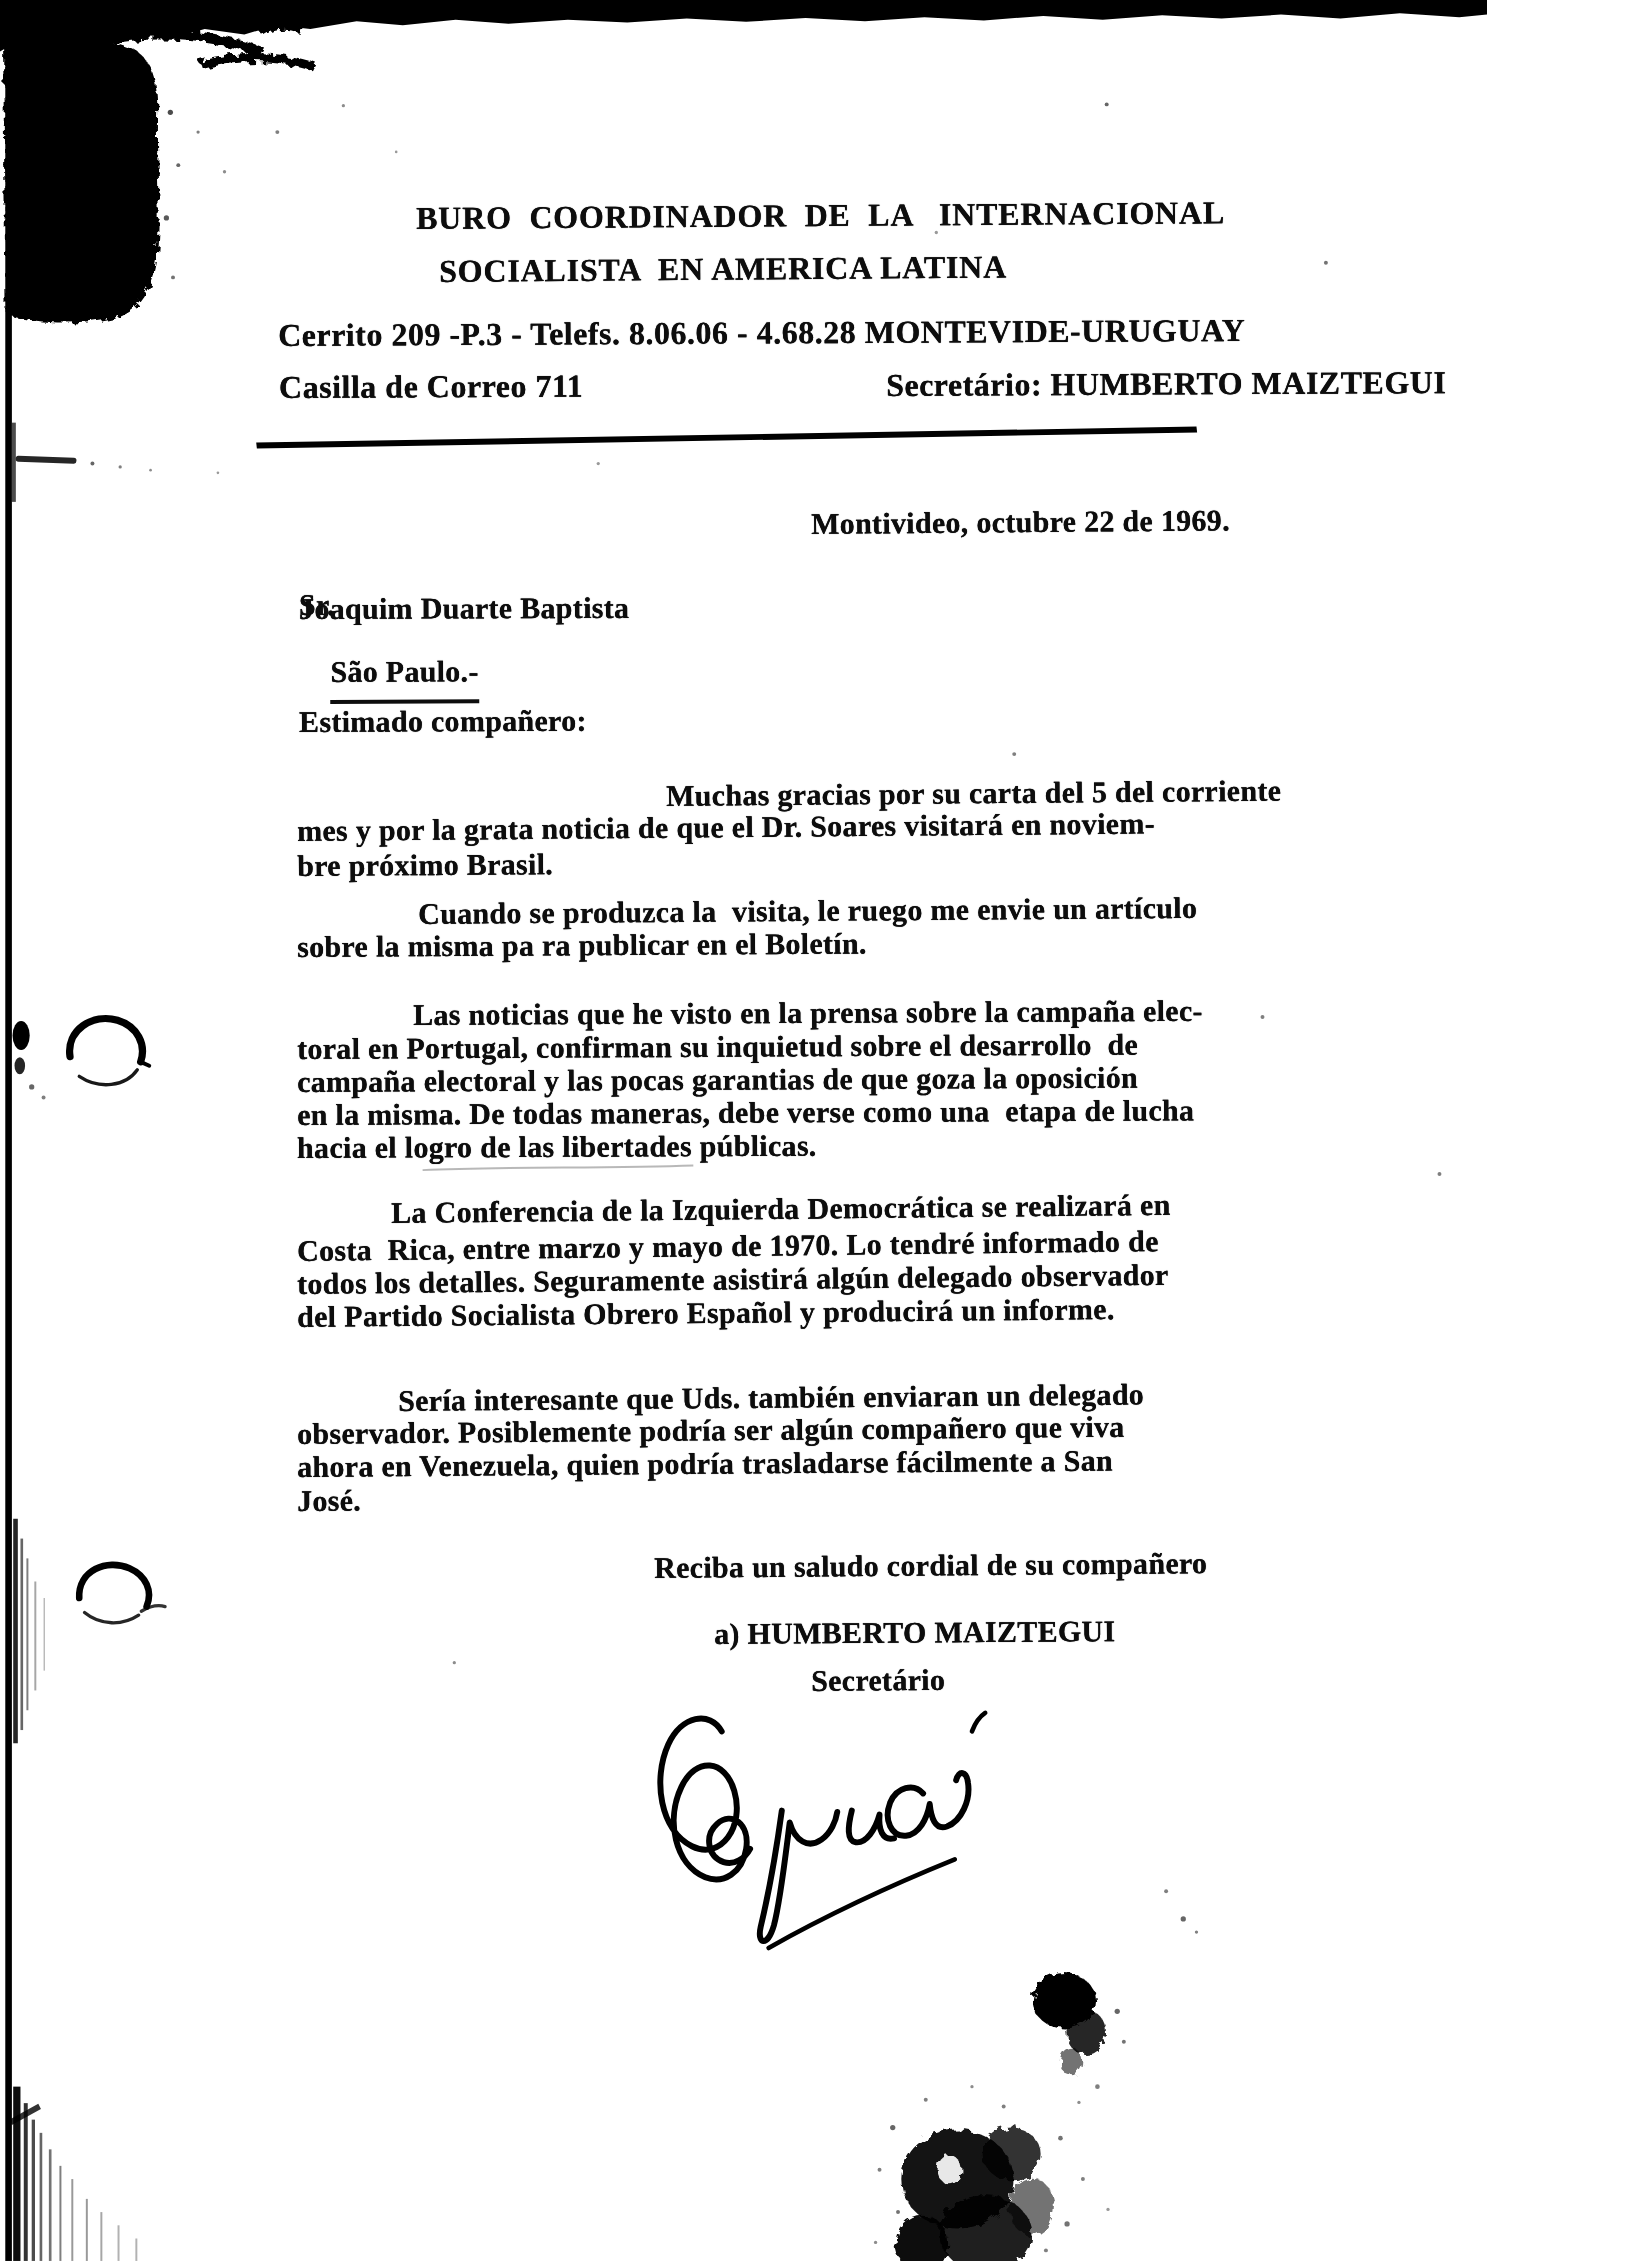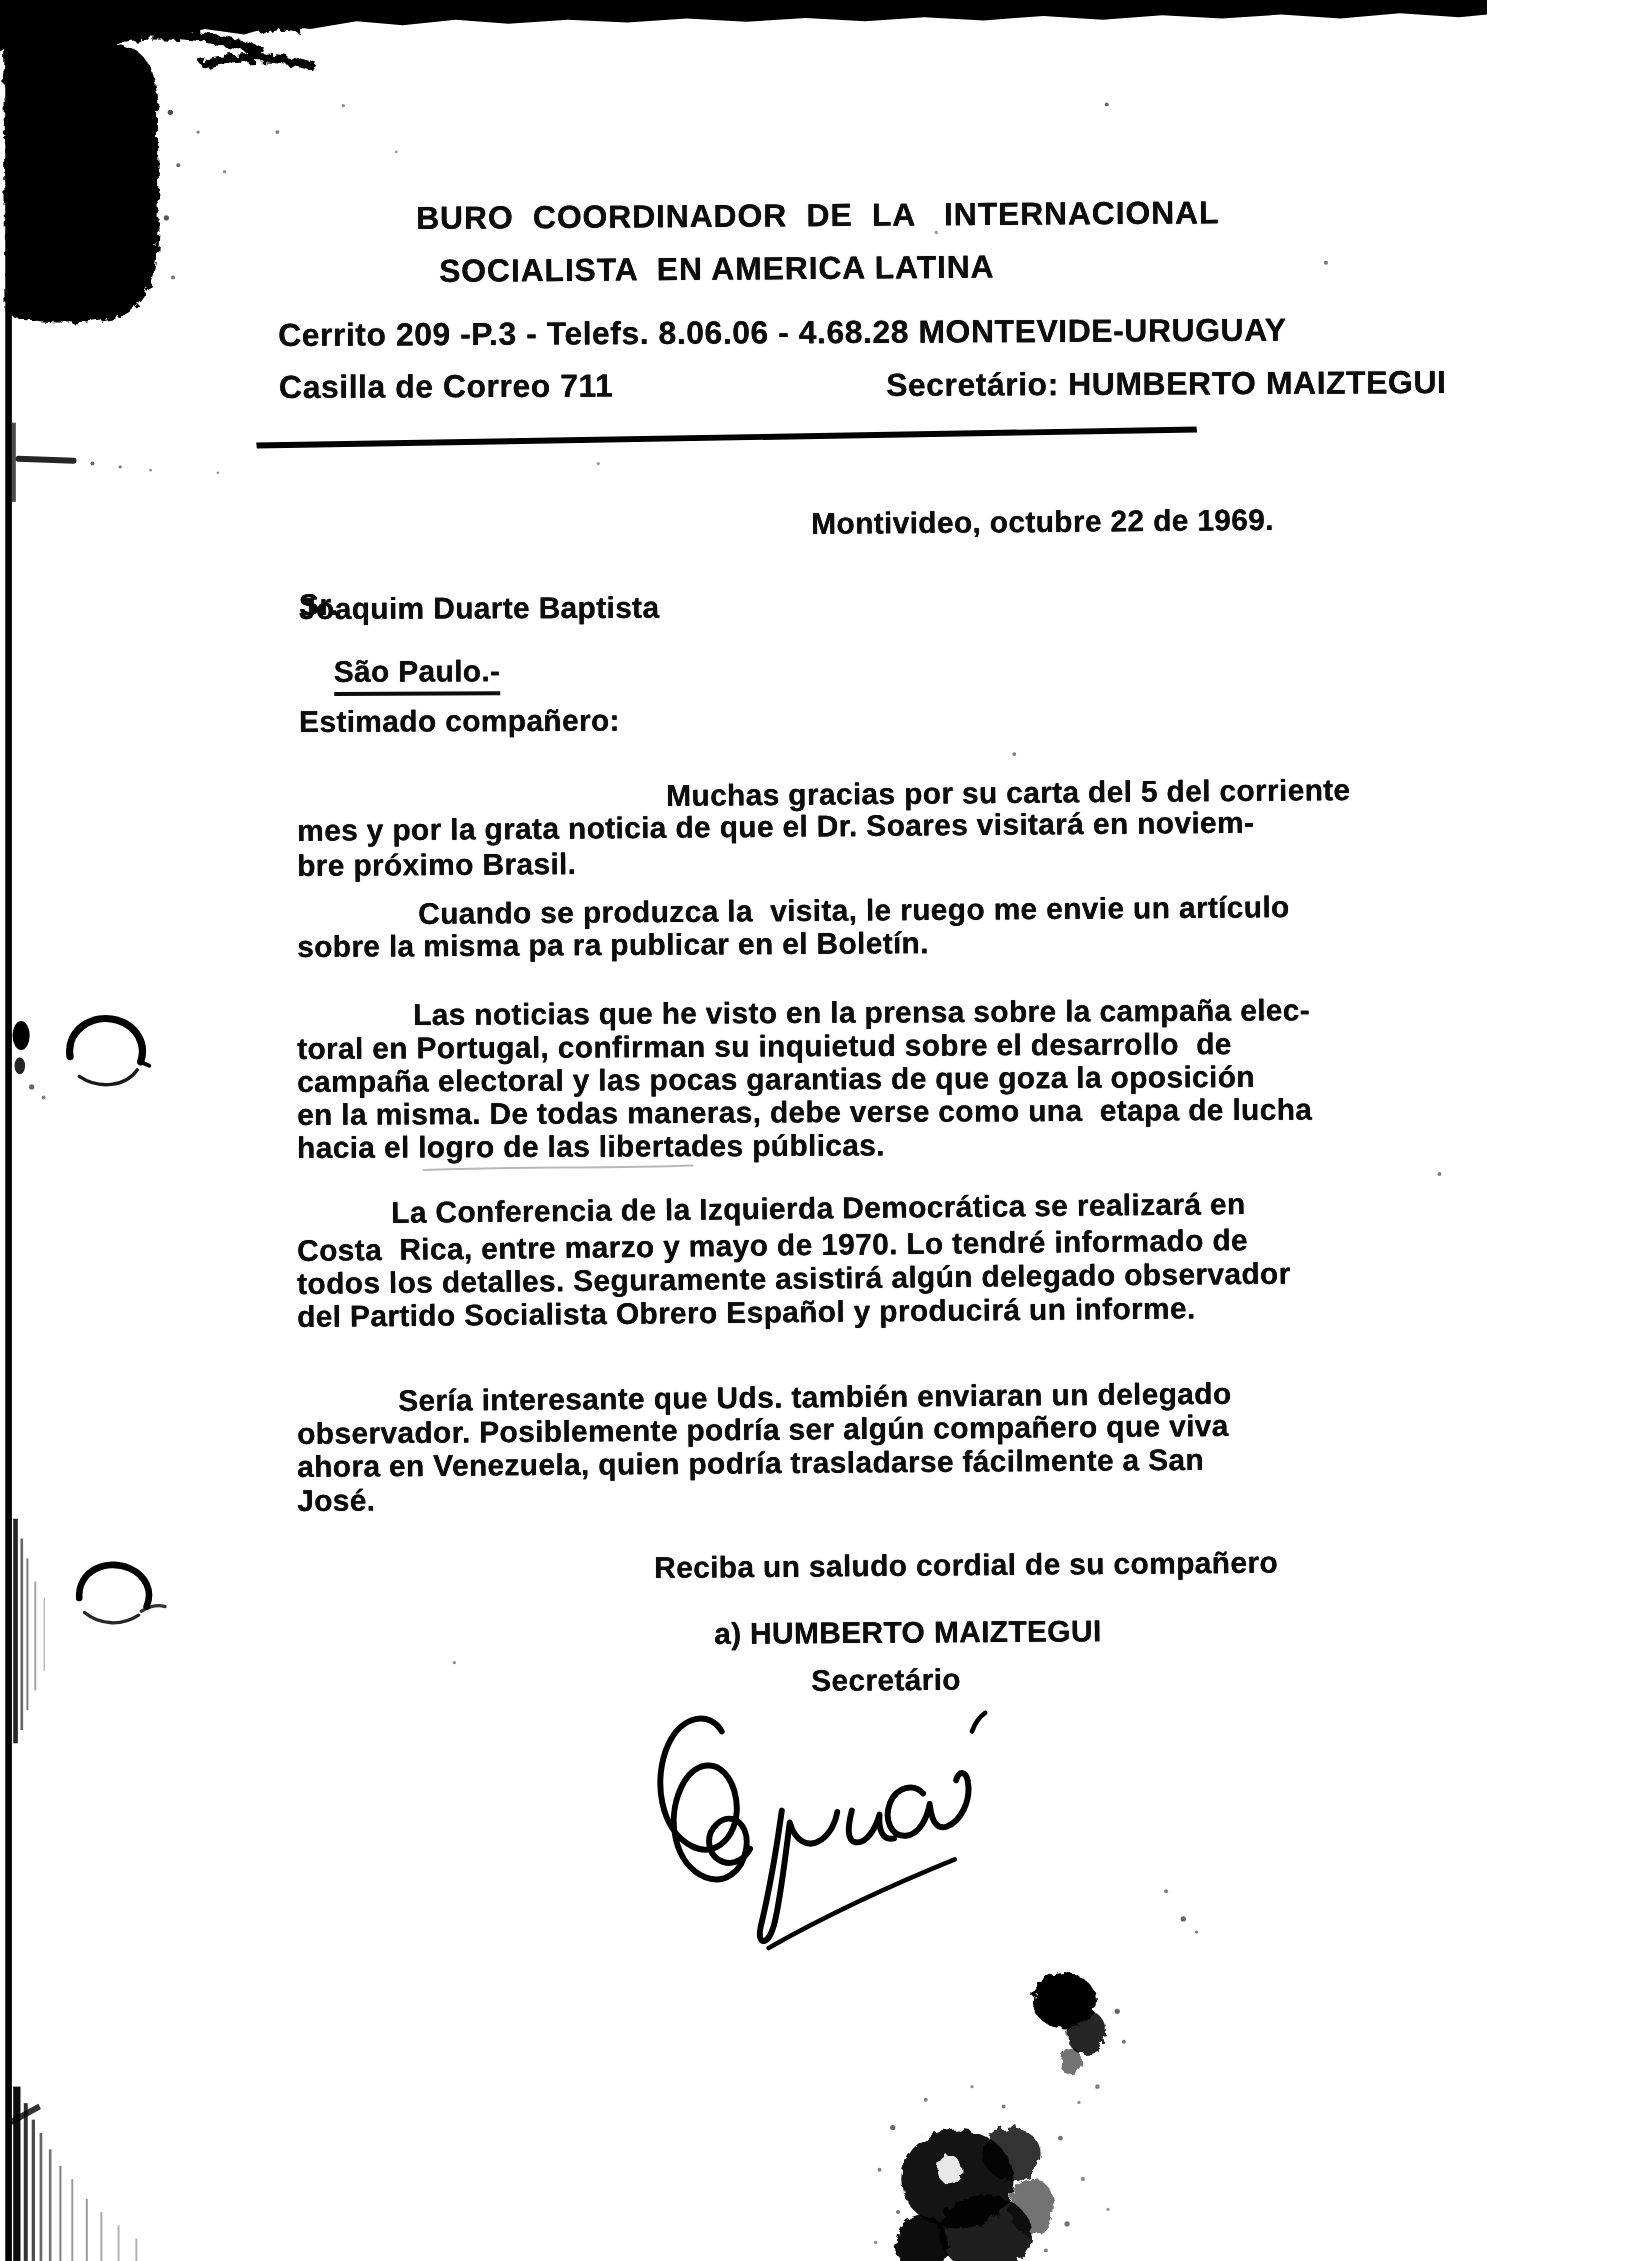--- a/index.html
+++ b/index.html
@@ -1,36 +1,36 @@
 <!DOCTYPE html>
 <html style="font-size:10.6px"><head>
 <meta charset="utf-8">
 <style>
   html,body{margin:0;padding:0;background:#ffffff;}
   .page{
     position:relative;
     width:1487px;height:2261px;
     background:#ffffff;
     overflow:hidden;
-    font-family:Liberation Sans, sans-serif;
+    font-family:Liberation Serif, serif;
     color:#0d0d0d;
   }
   .t{
     position:absolute;
     white-space:pre;
     font-weight:700;
     font-size:30px;
     line-height:30px;
     letter-spacing:0.3px;
     transform-origin:left top;
     text-shadow:0 0 0.7px #000;
   }
   .hd1{font-size:32px;letter-spacing:0.8px;}
   .hd2{font-size:32px;letter-spacing:0.5px;}
-  .underlined{border-bottom:4px solid #0d0d0d;padding-bottom:4px;}
+  .underlined{border-bottom:4px solid #0d0d0d;padding-bottom:12px;}
   .artifacts{position:absolute;left:0;top:0;pointer-events:none;}
 </style>
 </head>
 <body>
 
 <div class="page">
 
   <div class="t hd1" style="left:416px;top:203px;transform:rotate(-0.4deg)">BURO  COORDINADOR  DE  LA   INTERNACIONAL</div>
   <div class="t hd1" style="left:439px;top:256px;transform:rotate(-0.45deg)">SOCIALISTA  EN AMERICA LATINA</div>
   <div class="t hd2" style="left:278px;top:320px;transform:rotate(-0.3deg)">Cerrito 209 -P.3 - Telefs. 8.06.06 - 4.68.28 MONTEVIDE-URUGUAY</div>

